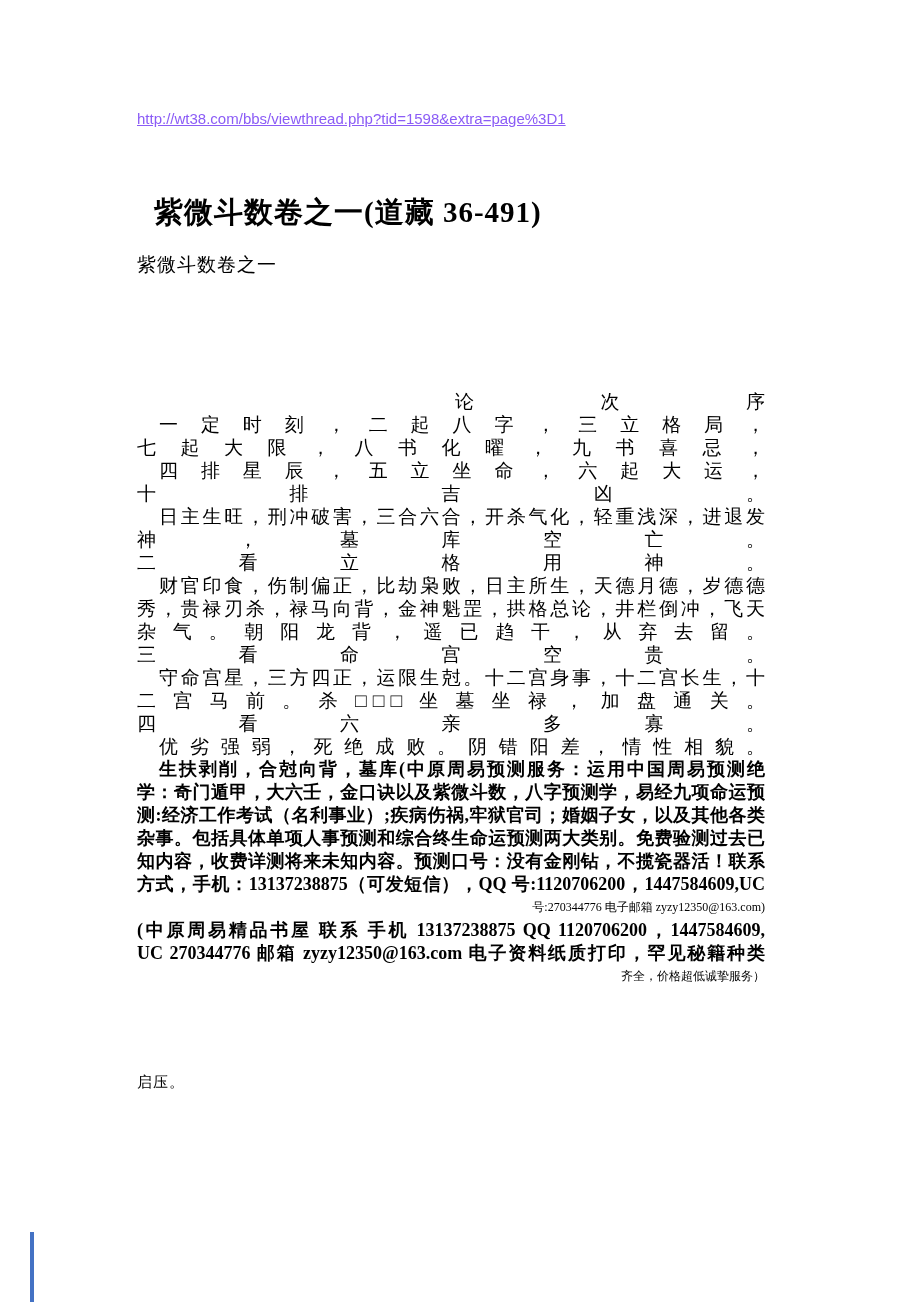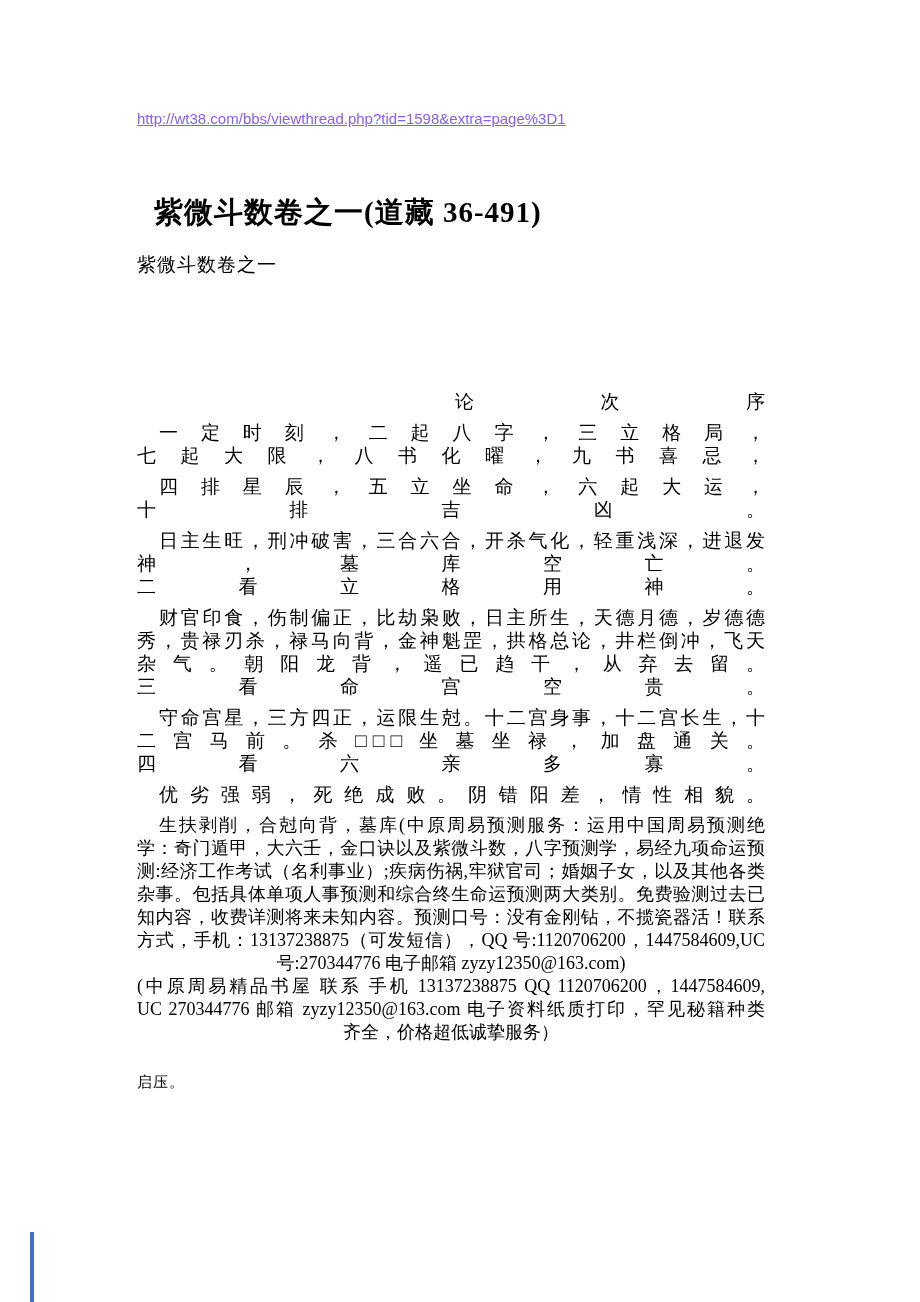--- a/index.html
+++ b/index.html
@@ -33,23 +33,23 @@
   }
   .spread, .fill, .dense {
     white-space:normal;
     text-align:justify;
     text-align-last:justify;
     text-justify:inter-character;
     overflow:hidden;
   }
   .spread { font-size:19px; }
   .fill   { font-size:19px; }
-  .dense  { font-size:18px; }
-  .left   { font-size:18px; text-align:center; }
-  .pl22  { padding-left:22px;margin-top:8px; }
+  .dense  { font-size:18px;font-weight:bold; }
+  .left   { font-size:12px; text-align:right; }
+  .pl22  { padding-left:22px; }
   .pl318 { padding-left:318px;margin-top:30px; }
   .footer-text {
     position:absolute; left:137px; top:1073px;
     font-size:15px; letter-spacing:1px;
   }
   .blue-bar {
     position:absolute; left:30px; top:1232px;
     width:4px; height:70px; background:#4472c4;
   }
 </style>

